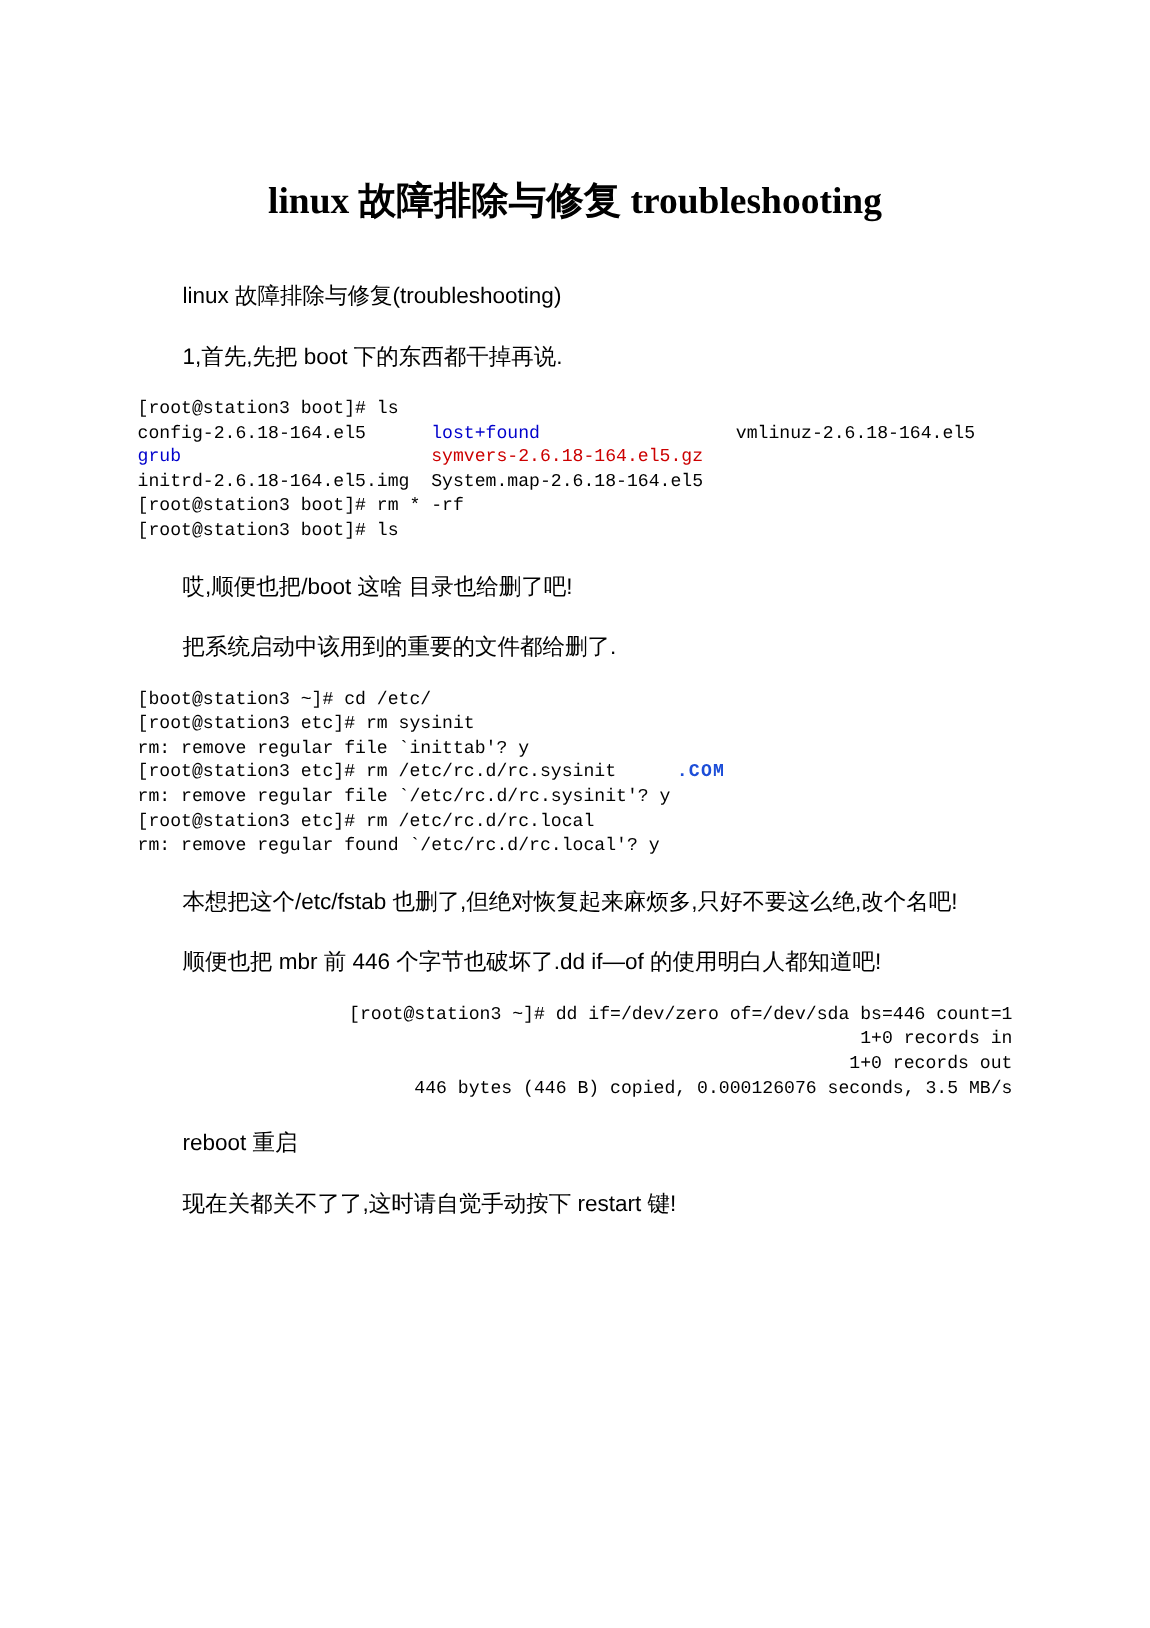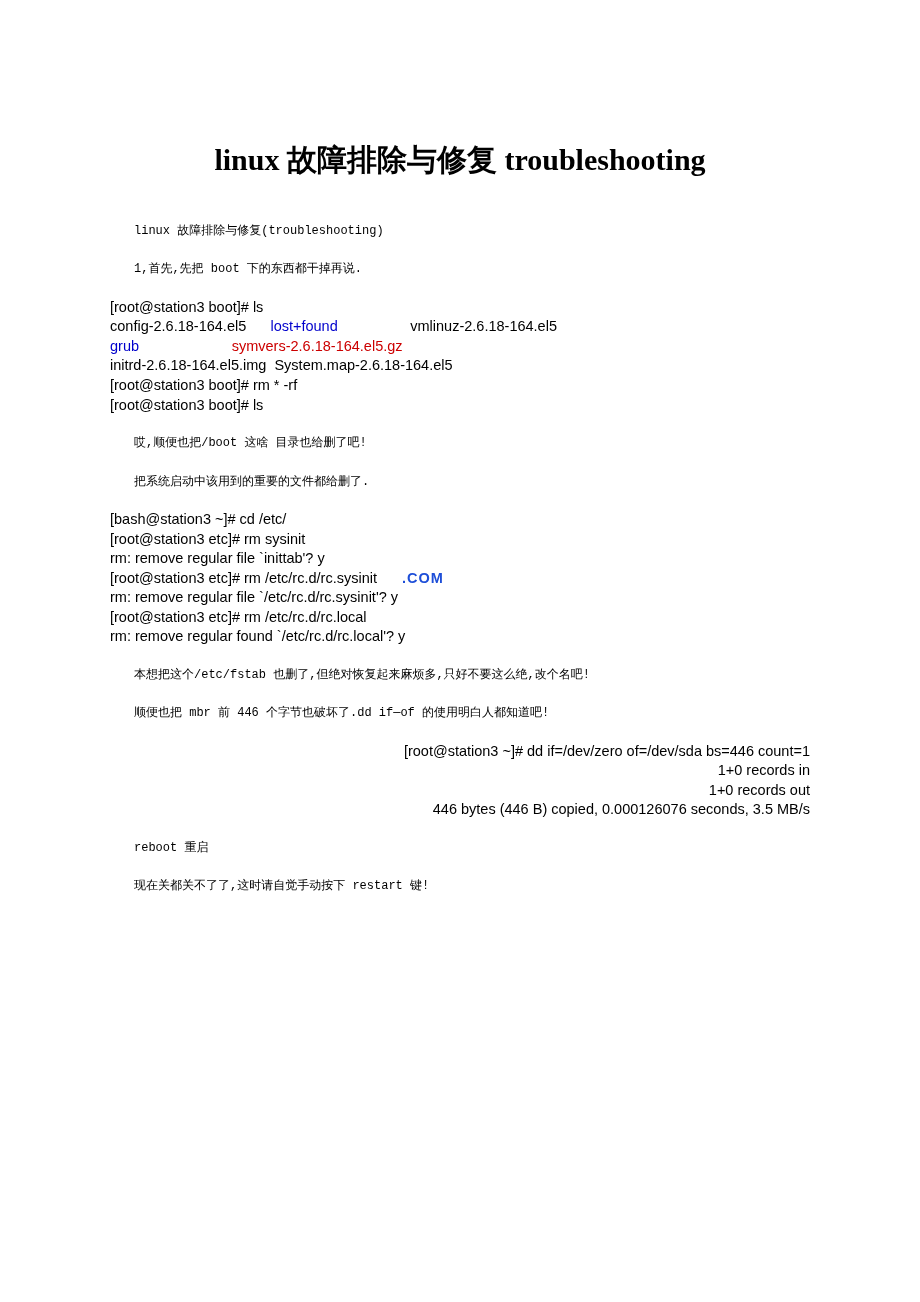--- a/index.html
+++ b/index.html
@@ -14,30 +14,30 @@
       padding: 140px 110px 60px 110px;
     }
     h1.title {
       font-size: 30px;
       font-weight: bold;
       text-align: center;
       margin-bottom: 40px;
       font-family: "SimSun", "宋体", "Times New Roman", serif;
     }
     p.body-text {
-      font-size: 12px;
+      font-size: 18px;
       line-height: 1.7;
       margin-bottom: 18px;
-      font-family: Liberation Mono, monospace;
+      font-family: Liberation Sans, sans-serif;
     }
     p.body-text.indent {
       text-indent: 2em;
     }
     pre.terminal {
-      font-family: Liberation Sans, sans-serif;
+      font-family: Liberation Mono, monospace;
       font-size: 14.5px;
       line-height: 1.35;
       white-space: pre;
       margin-bottom: 18px;
       color: #000;
     }
     .tc-blue { color: #0000cc; }
     .tc-red  { color: #cc0000; }
     .watermark {
       color: #1d4ed8;
@@ -64,21 +64,21 @@
 <span class="tc-blue">grub</span>                       <span class="tc-red">symvers-2.6.18-164.el5.gz</span>
 <span>initrd-2.6.18-164.el5.img</span>  <span>System.map-2.6.18-164.el5</span>
 <span>[root@station3 boot]# rm * -rf</span>
 <span>[root@station3 boot]# ls</span></pre>
 
   <p class="body-text indent">哎,顺便也把/boot 这啥 目录也给删了吧!</p>
 
 
   <p class="body-text indent">把系统启动中该用到的重要的文件都给删了.</p>
 
-  <pre class="terminal"><span>[bash@station3 ~]# cd /etc/</span>
+  <pre class="terminal"><span>[boot@station3 ~]# cd /etc/</span>
 <span>[root@station3 etc]# rm sysinit</span>
 <span>rm: remove regular file `inittab'? y</span>
 <span>[root@station3 etc]# rm /etc/rc.d/rc.sysinit</span><span class="watermark">     .COM</span>
 <span>rm: remove regular file `/etc/rc.d/rc.sysinit'? y</span>
 <span>[root@station3 etc]# rm /etc/rc.d/rc.local</span>
 <span>rm: remove regular found `/etc/rc.d/rc.local'? y</span></pre>
 
   <p class="body-text indent">本想把这个/etc/fstab 也删了,但绝对恢复起来麻烦多,只好不要这么绝,改个名吧!</p>
 
 

